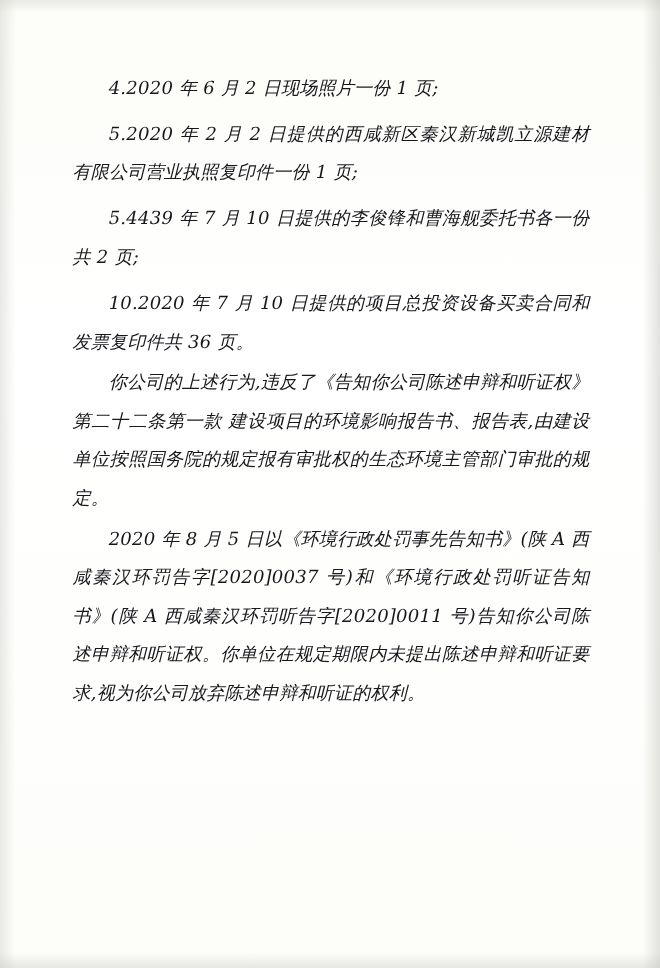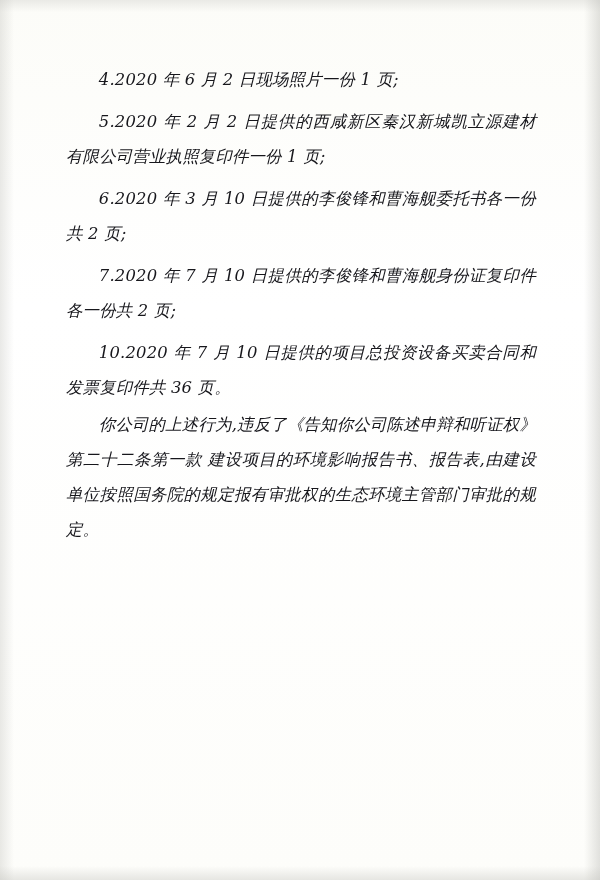--- a/index.html
+++ b/index.html
@@ -72,20 +72,20 @@
 <div class="page">
 
   <div class="edge-top"></div>
   <div class="edge-left"></div>
   <div class="edge-right"></div>
   <div class="edge-bottom"></div>
 
   <div class="body-text">
     <p class="para">4.2020 年 6 月 2 日现场照片一份 1 页;</p>
     <p class="para">5.2020 年 2 月 2 日提供的西咸新区秦汉新城凯立源建材有限公司营业执照复印件一份 1 页;</p>
-    <p class="para">6.2020 年 3 月 10 日提供的李俊锋和曹海舰委托书各一份共 2 页;</p>
-    <p class="para">7.2020 年 7 月 10 日提供的李俊锋和曹海舰身份证复印件各一份共 2 页;</p>
+    <p class="para">5.4439 年 7 月 10 日提供的李俊锋和曹海舰委托书各一份共 2 页;</p>
     <p class="para tight">10.2020 年 7 月 10 日提供的项目总投资设备买卖合同和发票复印件共 36 页。</p>
     <p class="para tight">你公司的上述行为,违反了《告知你公司陈述申辩和听证权》第二十二条第一款 建设项目的环境影响报告书、报告表,由建设单位按照国务院的规定报有审批权的生态环境主管部门审批的规定。</p>
+    <p class="para tight">2020 年 8 月 5 日以《环境行政处罚事先告知书》(陕 A 西咸秦汉环罚告字[2020]0037 号)和《环境行政处罚听证告知书》(陕 A 西咸秦汉环罚听告字[2020]0011 号)告知你公司陈述申辩和听证权。你单位在规定期限内未提出陈述申辩和听证要求,视为你公司放弃陈述申辩和听证的权利。</p>
 
   </div>
 
 </div>
 
 </body></html>

